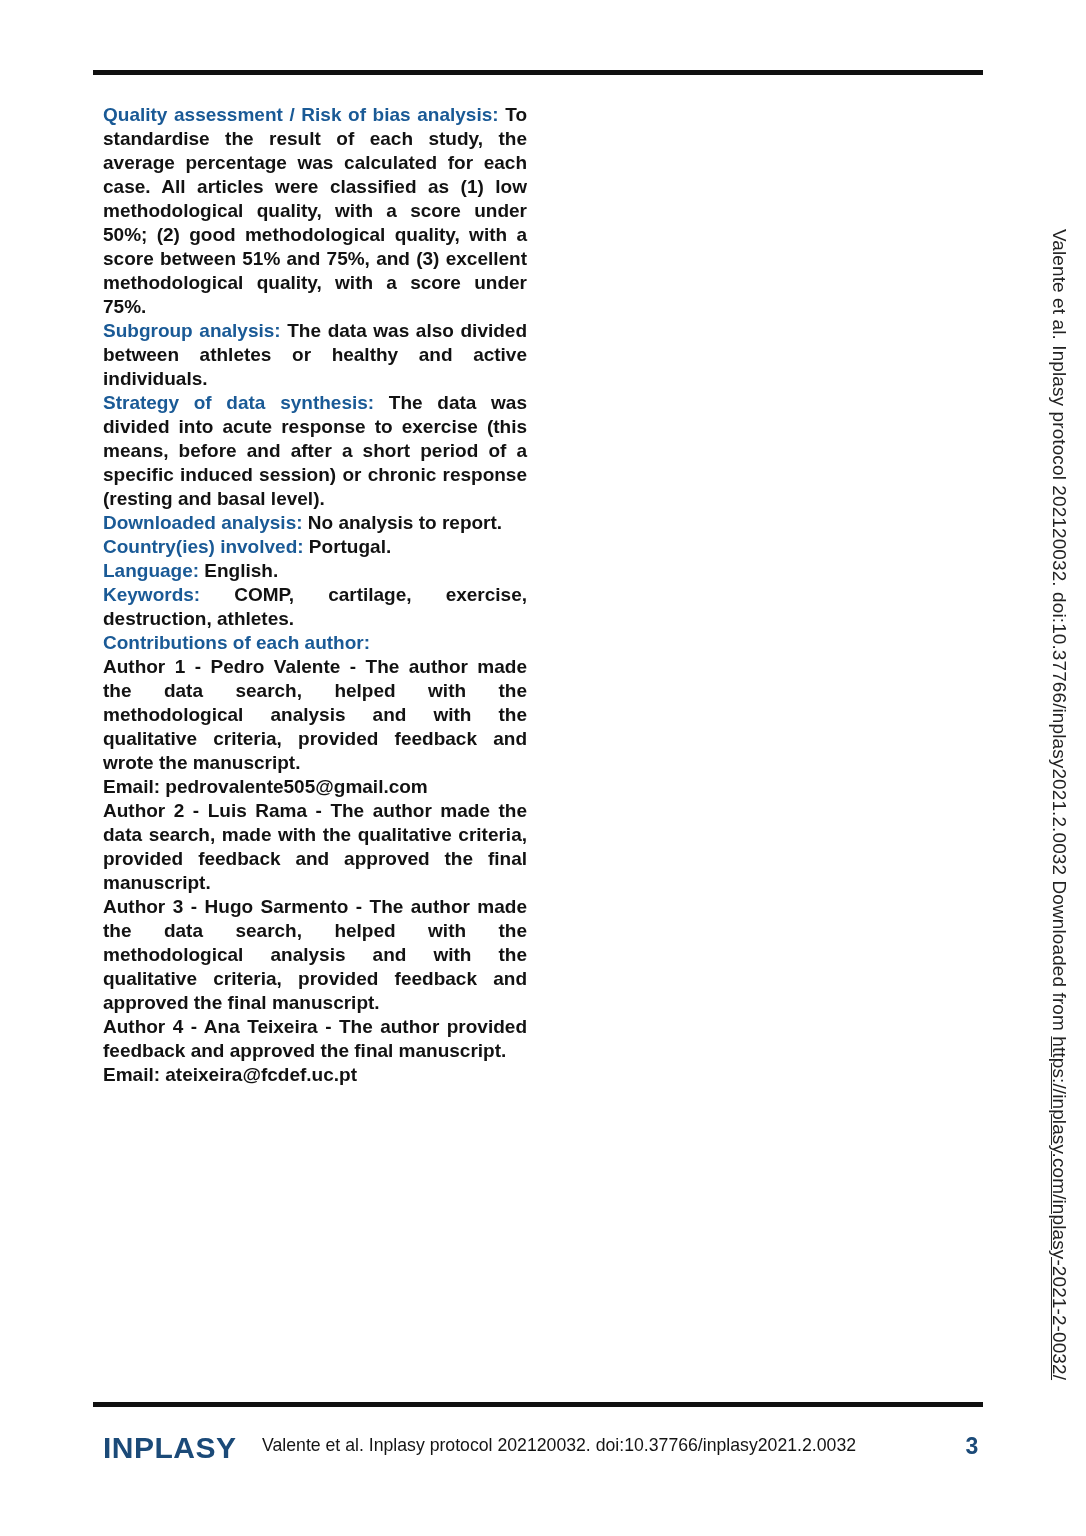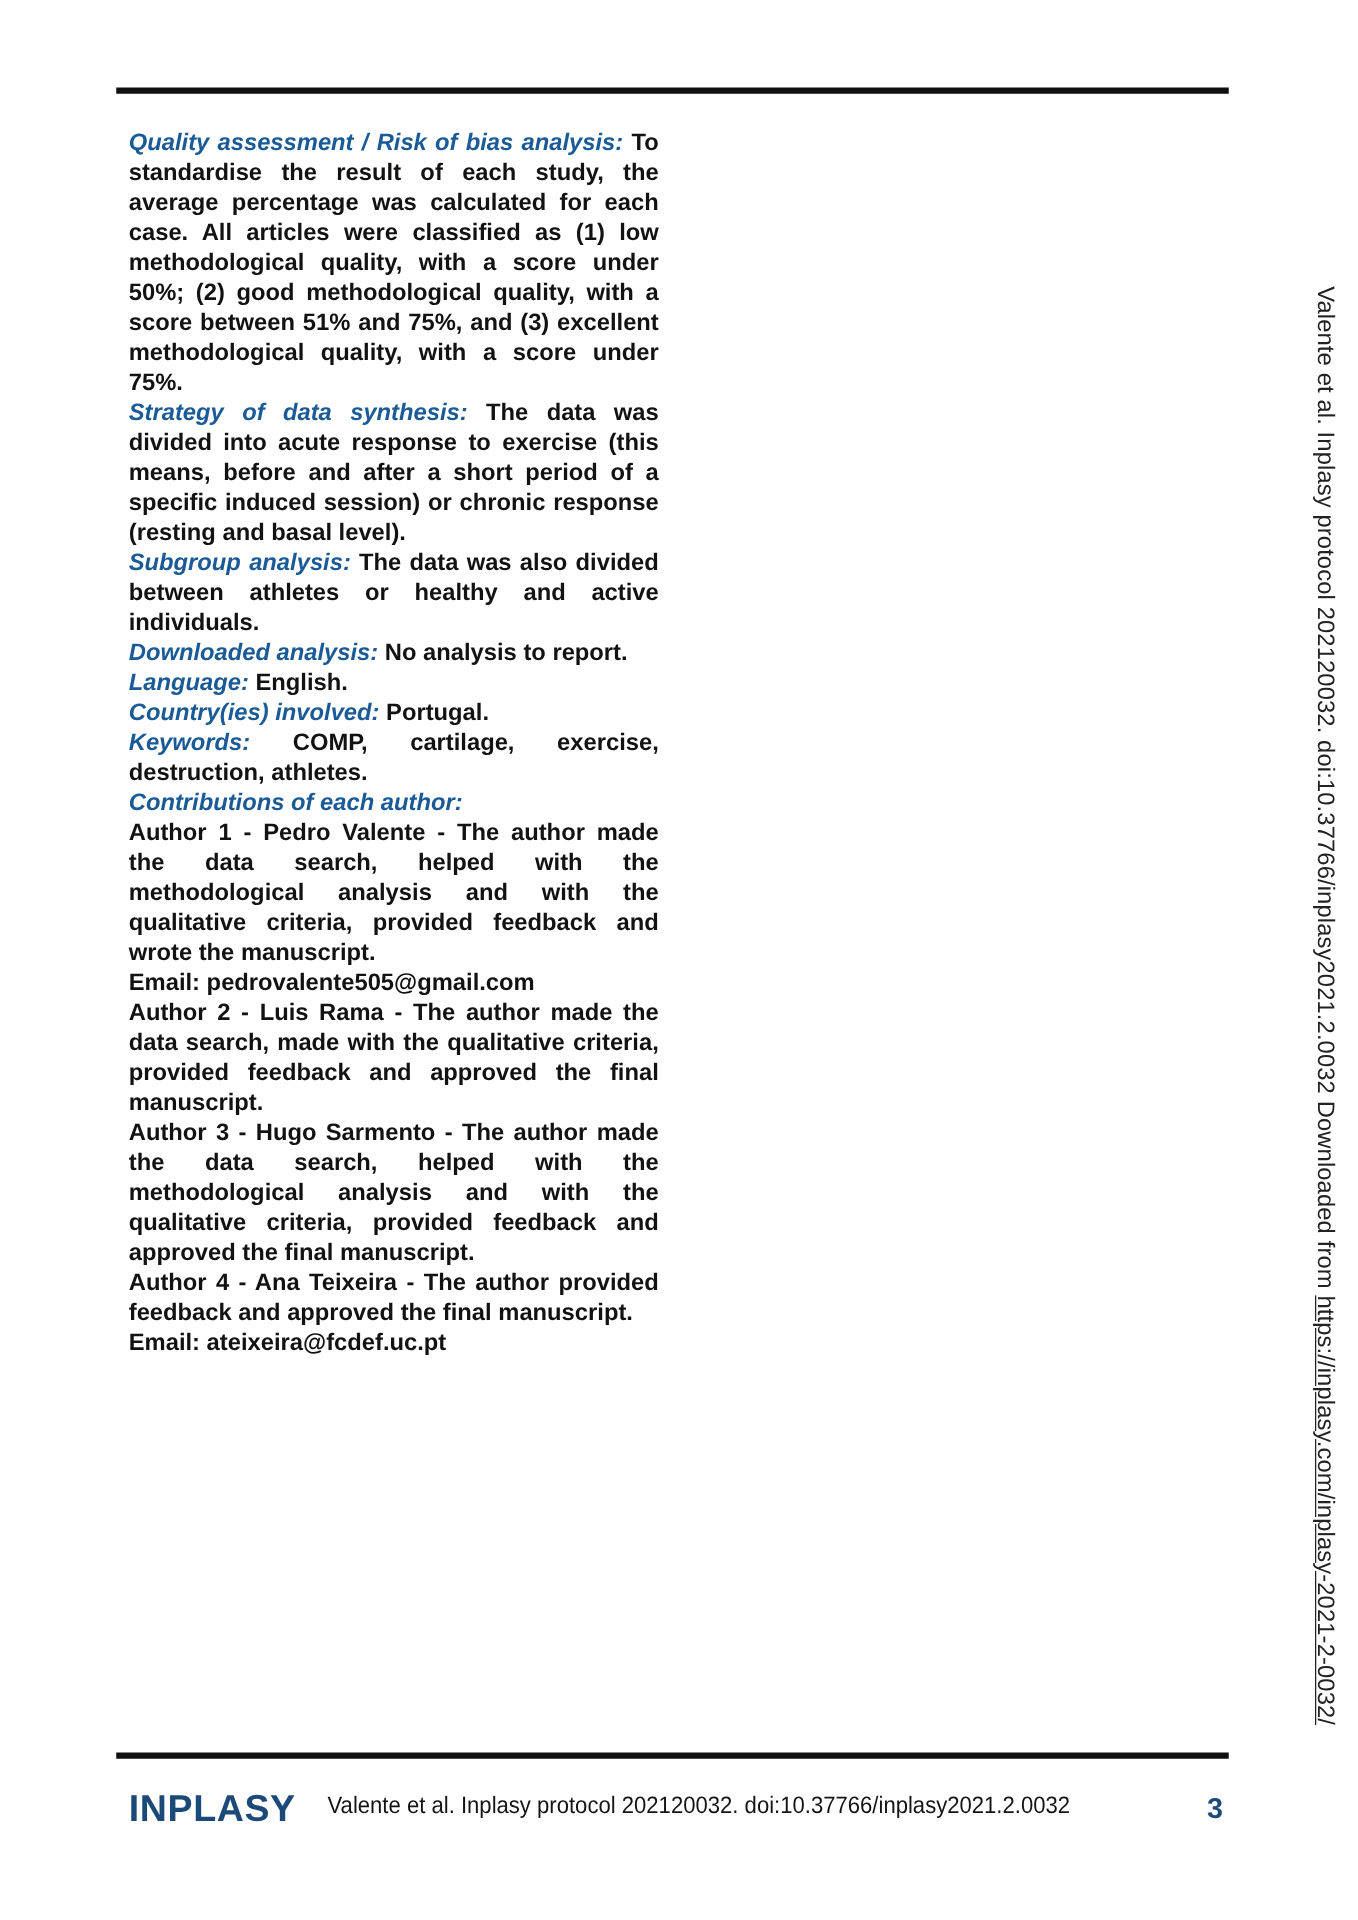--- a/index.html
+++ b/index.html
@@ -24,21 +24,21 @@
   .rule.bottom{top:1402px;}
 
   .content{
     position:absolute;left:103px;top:103px;width:424px;
     font-size:19px;font-weight:bold;line-height:24px;
     text-align:justify;
   }
   .content p{margin:0;}
   .sec{margin:0 0 24px 0;}
   .sec:last-child{margin-bottom:0;}
-  .h{color:var(--heading-blue);font-style:italic;}
+  .h{color:var(--heading-blue);}
   .b{color:var(--text-black);margin-top:48px;}
   .contrib .h.block{display:block;}
 
   .sidebar{
     position:absolute;left:1070px;top:229px;
     transform:rotate(90deg);transform-origin:0 0;
     white-space:nowrap;
     font-size:19px;font-weight:normal;color:#222222;
     letter-spacing:0.1px;
   }
@@ -71,42 +71,42 @@
   <div class="rule top"></div>
 
   <main class="content">
 
     <p class="sec">
       <span class="h">Quality assessment / Risk of bias analysis:</span>
       <span class="b">To standardise the result of each study, the average percentage was calculated for each case. All articles were classified as (1) low methodological quality, with a score under 50%; (2) good methodological quality, with a score between 51% and 75%, and (3) excellent methodological quality, with a score under 75%.</span>
     </p>
 
     <p class="sec">
-      <span class="h">Strategy of data synthesis:</span>
-      <span class="b">The data was divided into acute response to exercise (this means, before and after a short period of a specific induced session) or chronic response (resting and basal level).</span>
+      <span class="h">Subgroup analysis:</span>
+      <span class="b">The data was also divided between athletes or healthy and active individuals.</span>
     </p>
 
     <p class="sec">
-      <span class="h">Subgroup analysis:</span>
-      <span class="b">The data was also divided between athletes or healthy and active individuals.</span>
+      <span class="h">Strategy of data synthesis:</span>
+      <span class="b">The data was divided into acute response to exercise (this means, before and after a short period of a specific induced session) or chronic response (resting and basal level).</span>
     </p>
 
     <p class="sec">
       <span class="h">Downloaded analysis:</span>
       <span class="b">No analysis to report.</span>
     </p>
 
     <p class="sec">
-      <span class="h">Language:</span>
-      <span class="b">English.</span>
+      <span class="h">Country(ies) involved:</span>
+      <span class="b">Portugal.</span>
     </p>
 
     <p class="sec">
-      <span class="h">Country(ies) involved:</span>
-      <span class="b">Portugal.</span>
+      <span class="h">Language:</span>
+      <span class="b">English.</span>
     </p>
 
     <p class="sec">
       <span class="h">Keywords:</span>
       <span class="b">COMP, cartilage, exercise, destruction, athletes.</span>
     </p>
 
     <section class="sec contrib">
       <p class="h block">Contributions of each author:</p>
 

